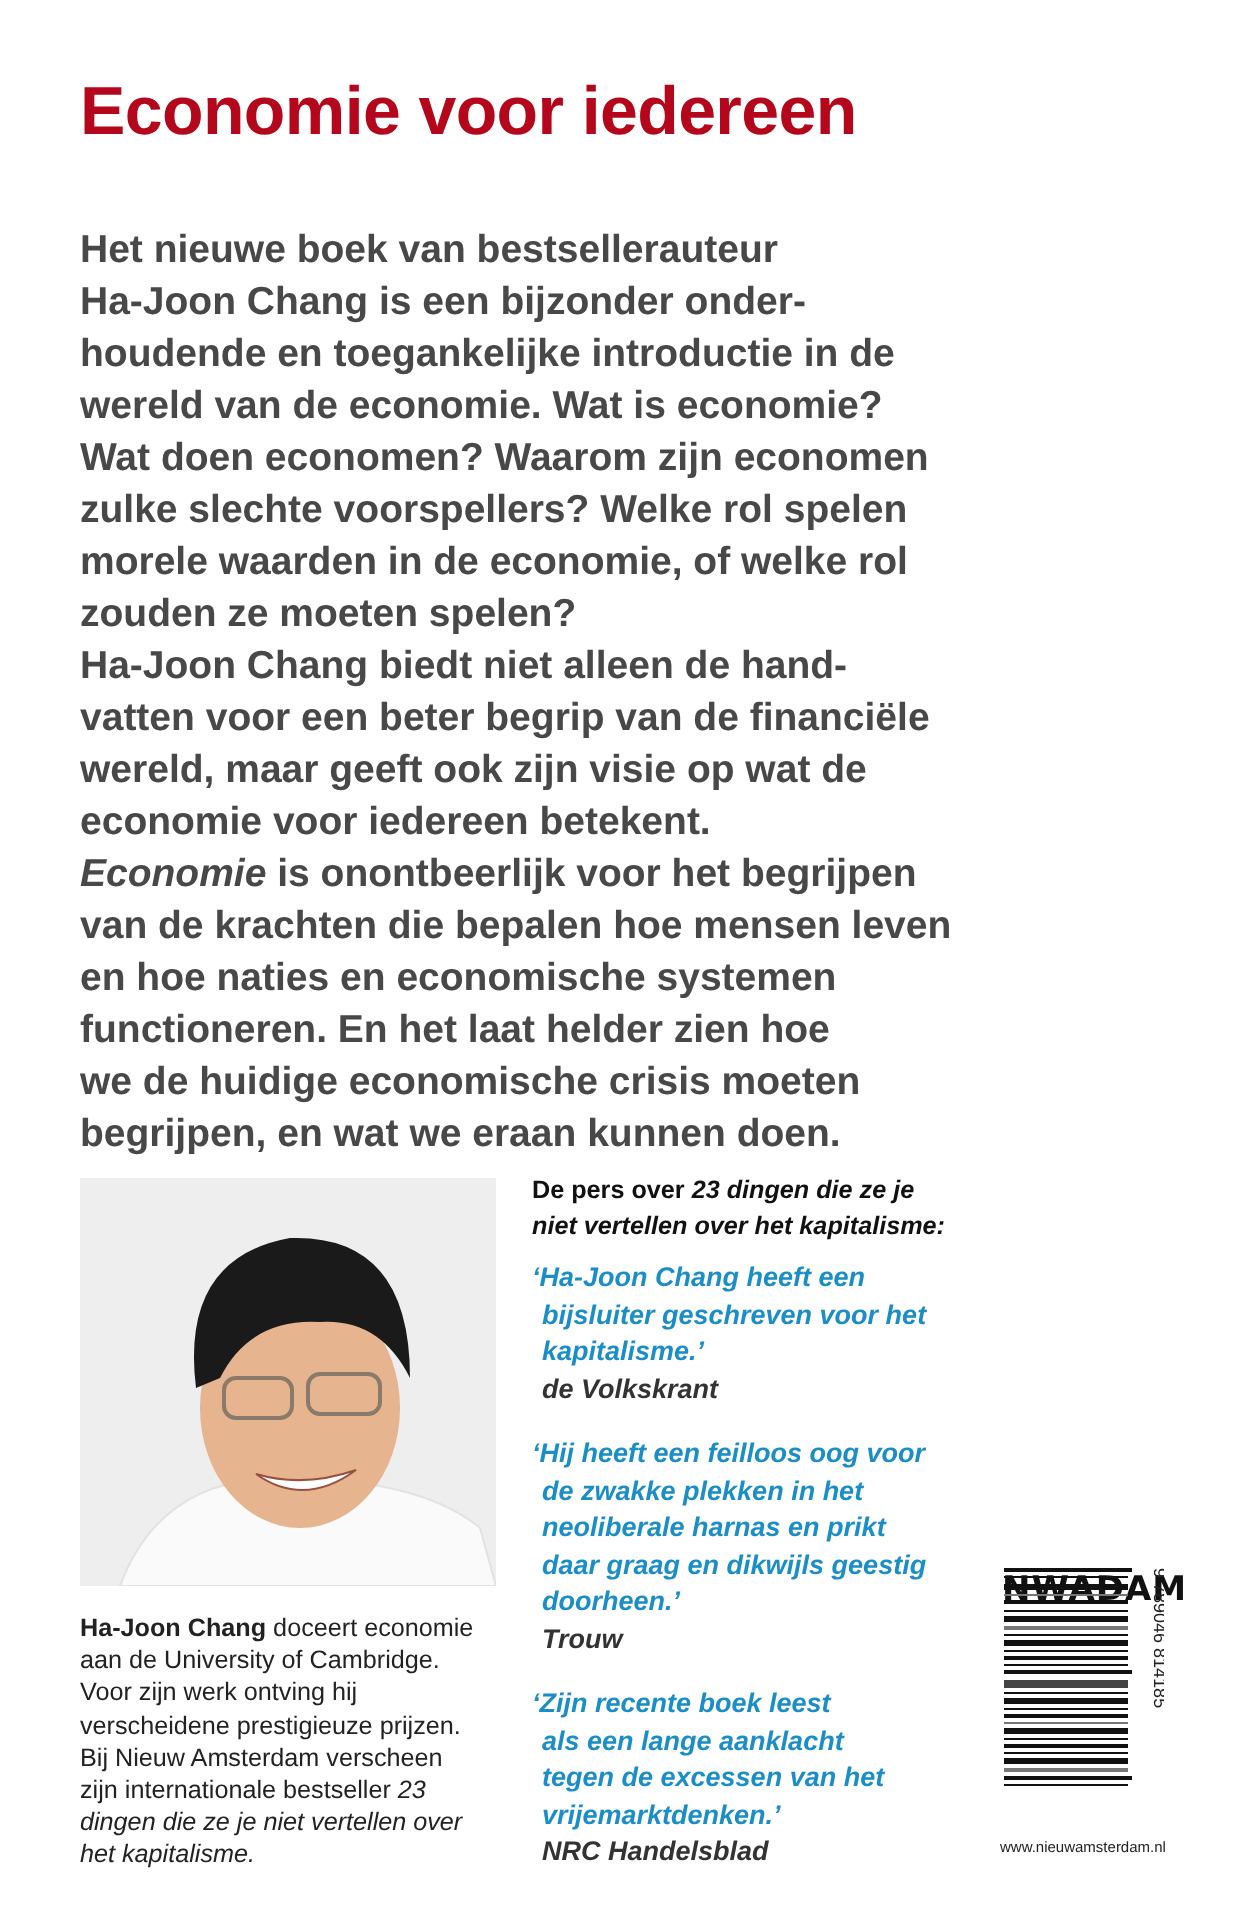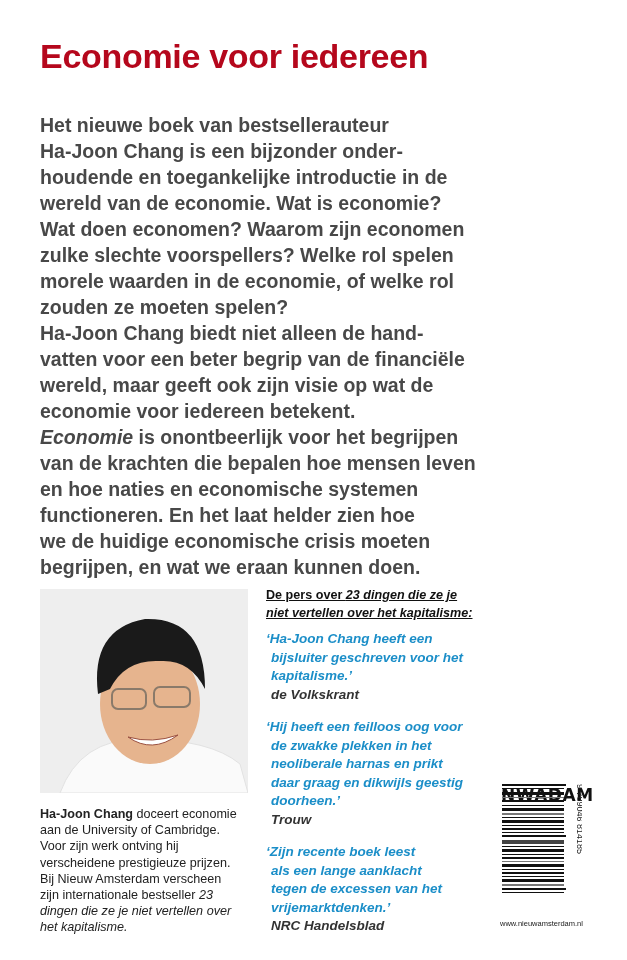--- a/index.html
+++ b/index.html
@@ -7,21 +7,21 @@
   .title { position:absolute; left:40px; top:36px; font-size:34px; font-weight:bold; color:#b5071c; letter-spacing:-0.3px; line-height:40px; margin:0; }
   .blurb { position:absolute; left:40px; top:112px; width:560px; font-size:19.5px; font-weight:bold; color:#484848; line-height:26px; }
   .blurb .line { display:block; white-space:nowrap; }
   .blurb em { font-style:italic; }
   .photo { position:absolute; left:40px; top:589px; width:208px; height:204px; background:#efefef; overflow:hidden; }
   .bio { position:absolute; left:40px; top:806px; width:220px; font-size:12.6px; color:#222; line-height:16.2px; }
   .bio .line { display:block; white-space:nowrap; }
   .bio b { font-weight:bold; }
   .bio i { font-style:italic; }
   .press-head { position:absolute; left:266px; top:586px; font-size:12.6px; font-weight:bold; color:#111; line-height:18px; }
-  .press-head .line { display:block; white-space:nowrap;text-decoration:underline; }
+  .press-head .line { display:block; white-space:nowrap; }
   .quote { position:absolute; left:266px; font-size:13.5px; font-weight:bold; color:#1b8ec8; line-height:18.5px; }
   .quote .line { display:block; white-space:nowrap;font-style:italic; }
   .quote .line.indent { padding-left:5px; }
   .quote .src { display:block; color:#333; font-style:italic; font-weight:bold; padding-left:5px; }
   .logo { position:absolute; left:501px; top:785px; font-size:17px; font-weight:bold; color:#111; letter-spacing:0.5px; font-family:"DejaVu Sans", sans-serif; }
   .barcode { position:absolute; left:502px; top:784px; width:80px; height:124px; }
   .url { position:absolute; left:500px; top:919px; font-size:7.5px; color:#222; }
 </style>
 </head>
 <body>

